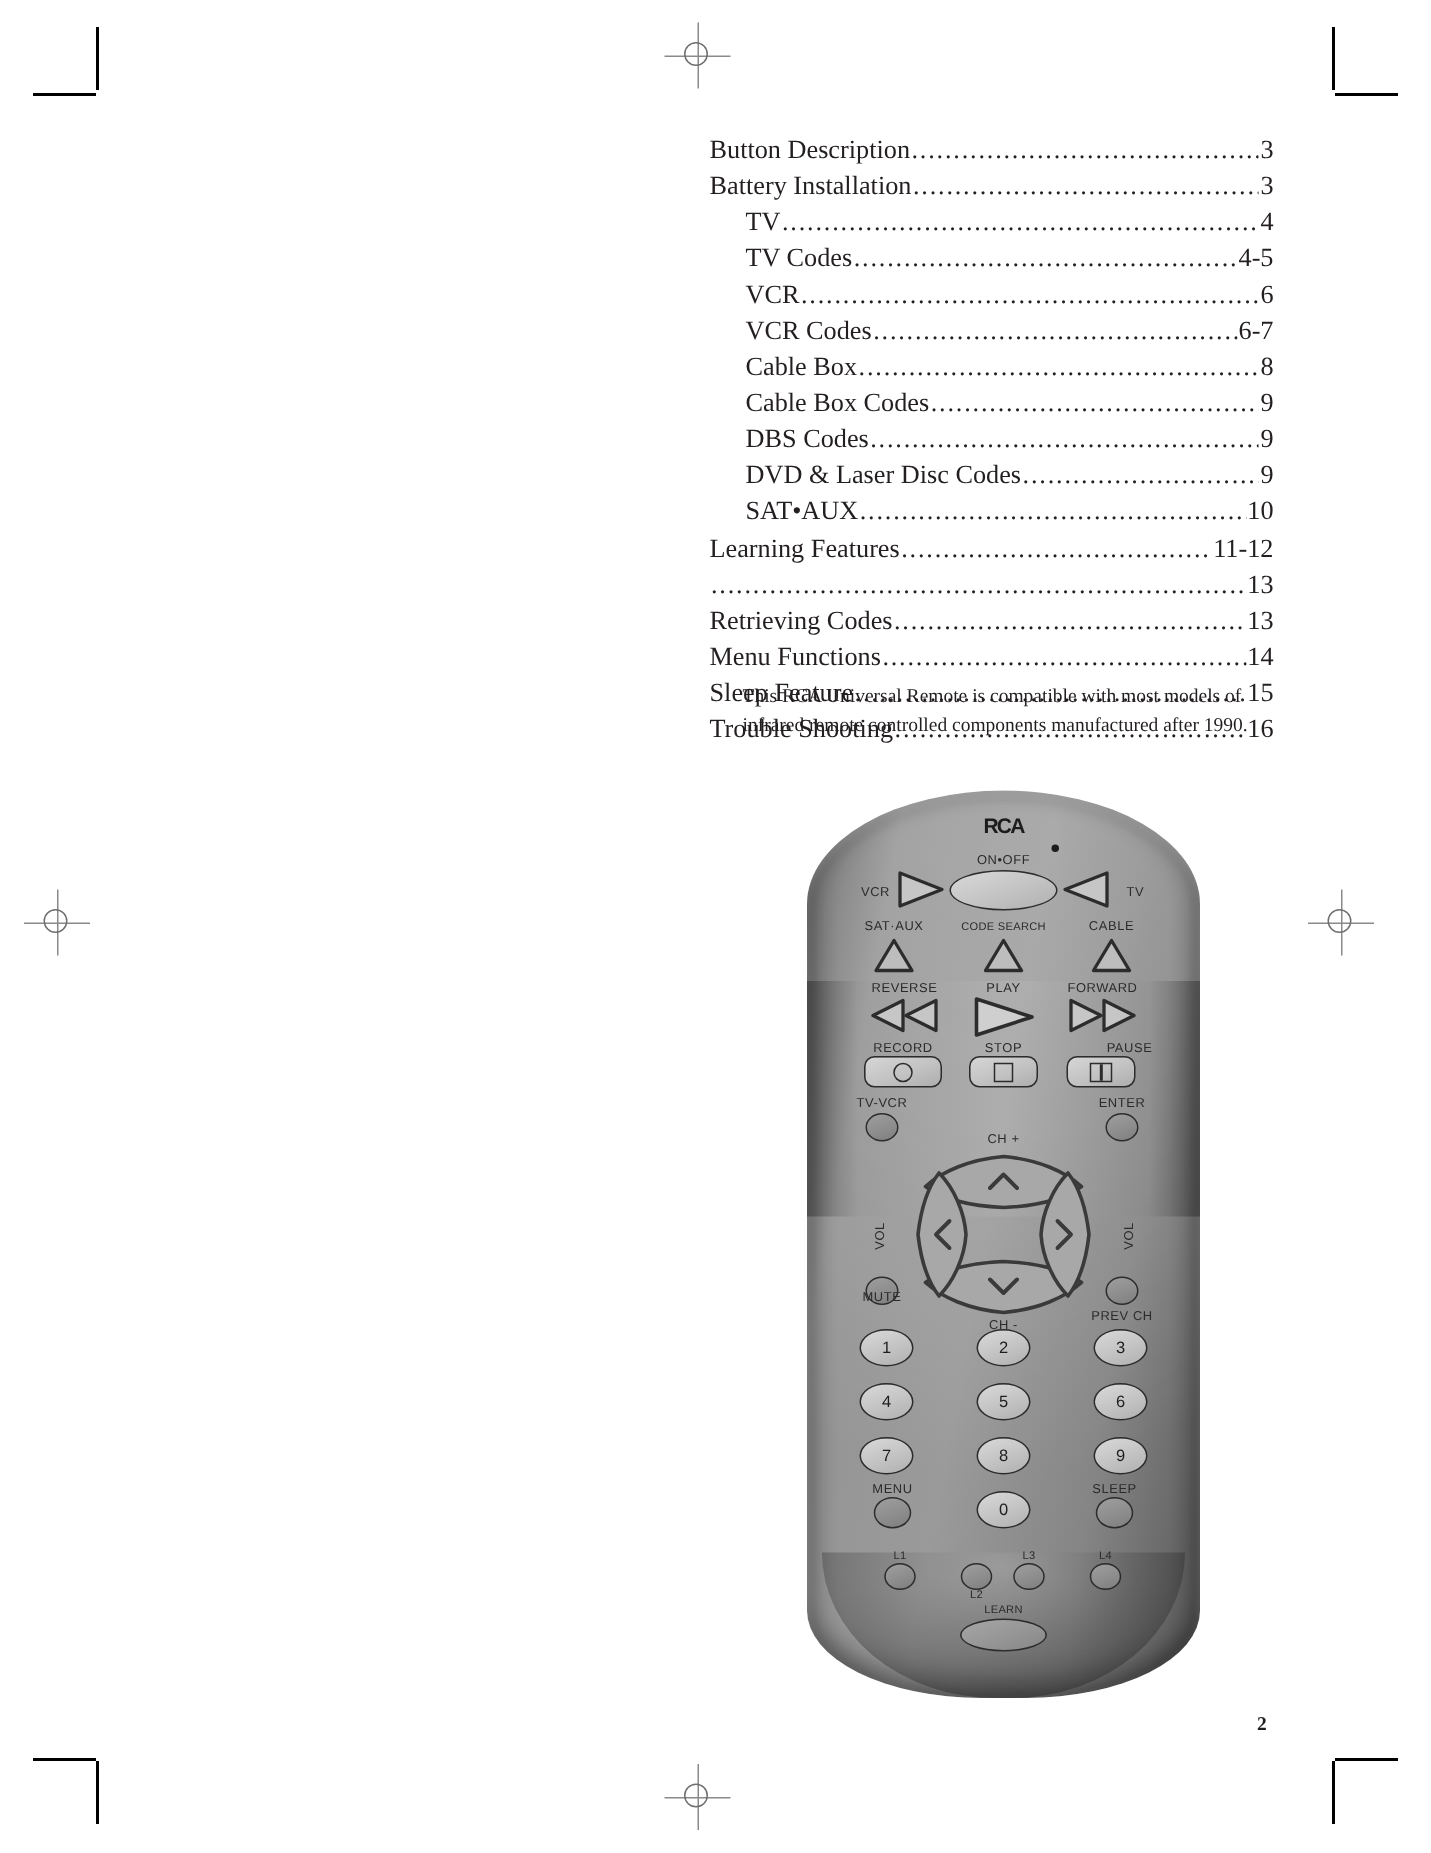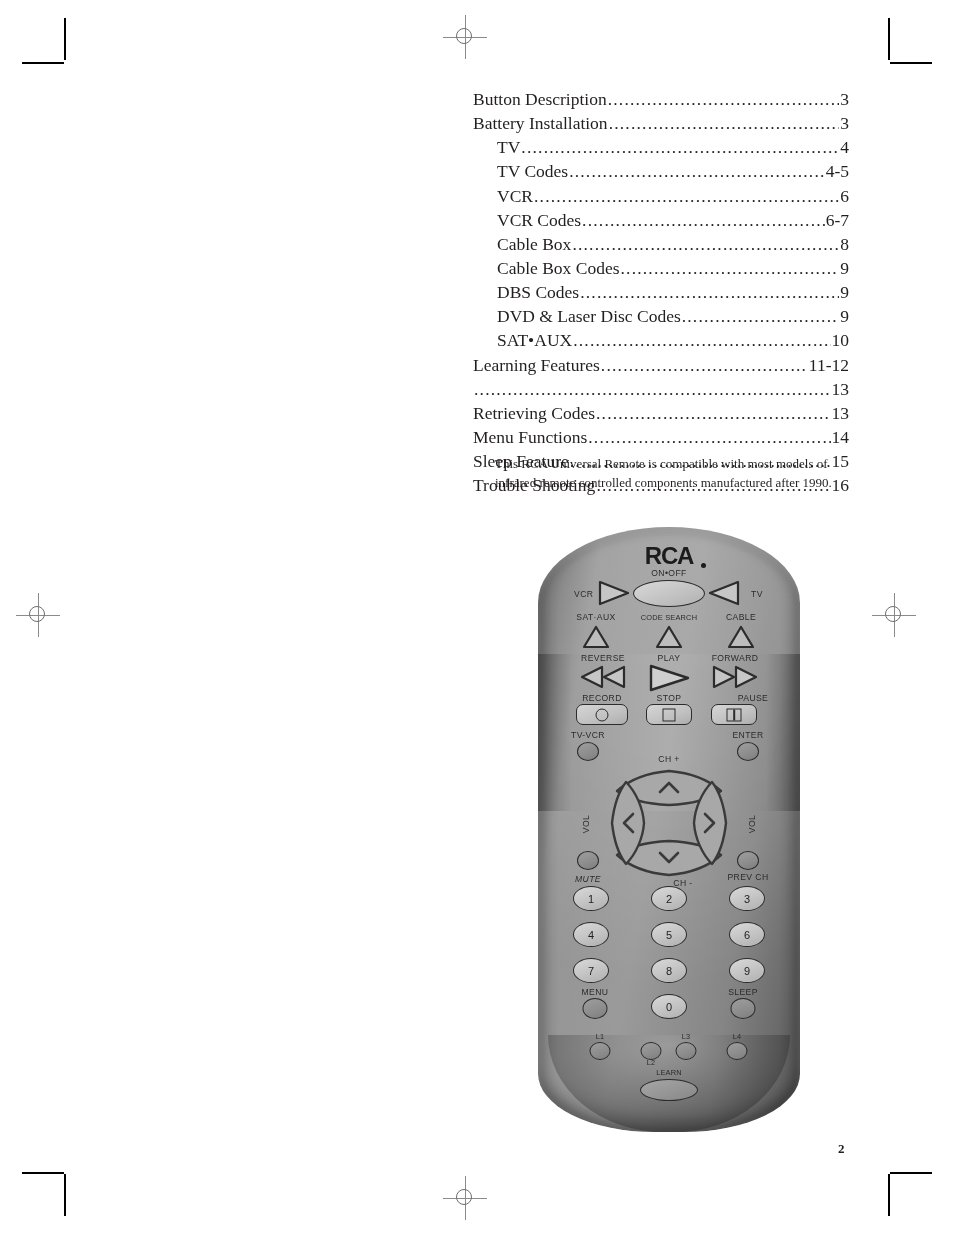--- a/index.html
+++ b/index.html
@@ -163,21 +163,21 @@
   }
   .lbl.left-anchor { transform: none; }
 
   #rca-logo {
     position: absolute;
     left: 50%;
     top: 15px;
     transform: translateX(-50%);
     font-family: "Liberation Sans", sans-serif;
     font-weight: bold;
-    font-size: 24px;
+    font-size: 14px;
     letter-spacing: -1.2px;
     color: #1c1c1c;
     font-stretch: condensed;
   }
   #ir-led {
     position: absolute;
     left: 163px; top: 36px;
     width: 5px; height: 5px;
     background: #1c1c1c;
     border-radius: 50%;
@@ -439,21 +439,21 @@
       <span style="position:absolute;left:50%;top:50%;transform:translate(-50%,-50%);width:1.6px;height:11px;background:#2c2c2c;"></span>
     </div>
 
     <div class="lbl" style="left:50px;top:203px;">TV-VCR</div>
     <div class="btn plain" style="left:50px;top:215px;width:22px;height:19px;"></div>
 
     <div class="lbl" style="left:210px;top:203px;">ENTER</div>
     <div class="btn plain" style="left:210px;top:215px;width:22px;height:19px;"></div>
 
     <div class="lbl" style="left:131px;top:227px;">CH +</div>
-    <div class="lbl" style="left:131px;top:351px;margin-left:14px;">CH -</div>
+    <div class="lbl" style="left:131px;top:351px;">CH -</div>
     <div class="lbl vert-l" style="left:48px;top:292px;">VOL</div>
     <div class="lbl vert-r" style="left:214px;top:292px;">VOL</div>
 
     <div id="dpad">
       <svg width="122" height="112" viewBox="0 0 122 112">
         <g fill="#a8a8a8" stroke="#3a3a3a" stroke-width="2.4" stroke-linejoin="round">
           <path d="M61 4 C 84 6 102 14 113 24 C 102 32 84 37 61 38 C 38 37 20 32 9 24 C 20 14 38 6 61 4 Z"></path>
           <path d="M61 74 C 84 75 102 80 113 88 C 102 98 84 106 61 108 C 38 106 20 98 9 88 C 20 80 38 75 61 74 Z"></path>
           <path d="M4 56 C 6 38 11 24 18 15 C 28 25 35 41 36 56 C 35 71 28 87 18 97 C 11 88 6 74 4 56 Z"></path>
           <path d="M118 56 C 116 38 111 24 104 15 C 94 25 87 41 86 56 C 87 71 94 87 104 97 C 111 88 116 74 118 56 Z"></path>
@@ -461,21 +461,21 @@
         <g fill="none" stroke="#3a3a3a" stroke-width="2.6" stroke-linecap="round" stroke-linejoin="round">
           <polyline points="52,25 61,16 70,25"></polyline>
           <polyline points="52,86 61,95 70,86"></polyline>
           <polyline points="25,47 16,56 25,65"></polyline>
           <polyline points="97,47 106,56 97,65"></polyline>
         </g>
       </svg>
     </div>
 
     <div class="btn plain" style="left:50px;top:324px;width:22px;height:19px;"></div>
-    <div class="lbl" style="left:50px;top:347px;font-style:italic;">MUTE</div>
+    <div class="lbl" style="left:50px;top:332px;">MUTE</div>
 
     <div class="btn plain" style="left:210px;top:324px;width:22px;height:19px;"></div>
     <div class="lbl" style="left:210px;top:345px;">PREV CH</div>
 
     <div class="btn oval" style="left:53px;top:359px;width:36px;height:25px;">
         <span class="num">1</span>
       </div>
     <div class="btn oval" style="left:131px;top:359px;width:36px;height:25px;">
         <span class="num">2</span>
       </div>

